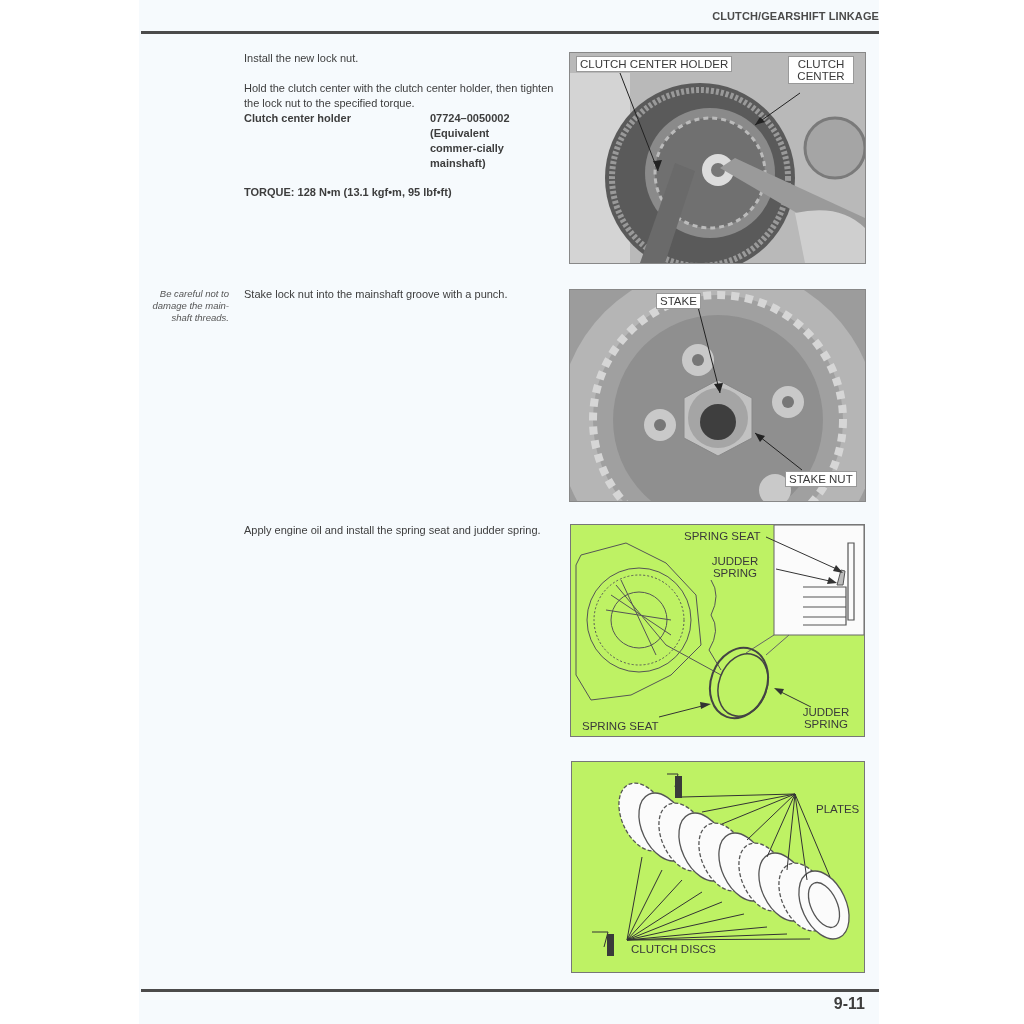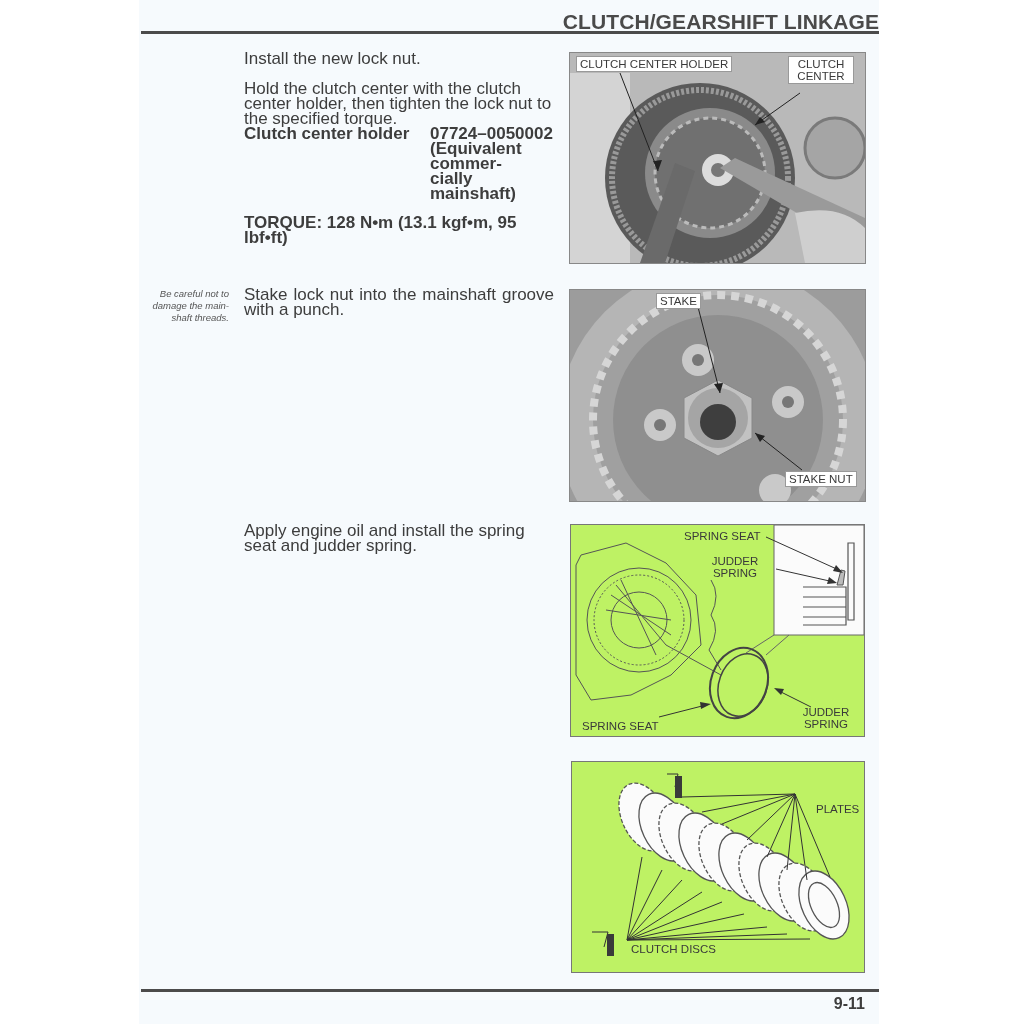--- a/index.html
+++ b/index.html
@@ -8,30 +8,30 @@
       background: #ffffff;
       font-family: "Liberation Sans", sans-serif;
       color: #3a3a3a;
     }
     .page {
       position: absolute; left: 139px; top: 0; width: 740px; height: 1024px;
       background: #f6fafd;
     }
     .header-title {
       position: absolute; right: 0; top: 10px;
-      font-weight: bold; font-size: 21px; color: #4a4a4a; letter-spacing: 0.1px;
+      font-weight: bold; font-size: 11px; color: #4a4a4a; letter-spacing: 0.1px;
     }
     .rule { position: absolute; left: 2px; right: 0; height: 3px; background: #4b4b4b; }
     .rule.top { top: 31px; }
     .rule.bottom { top: 989px; }
     .page-num {
       position: absolute; right: 14px; top: 995px;
       font-weight: bold; font-size: 16px; color: #3d3d3d;
     }
-    .text { position: absolute; font-size: 17px; line-height: 15px; color: #3d3d3d; }
+    .text { position: absolute; font-size: 11px; line-height: 15px; color: #3d3d3d; }
     .text p { margin: 0; }
     .bold { font-weight: bold; }
     .side-note {
       position: absolute; left: 0; width: 90px; text-align: right;
       font-style: italic; font-size: 9.5px; line-height: 12px; color: #555;
     }
     .tool-grid { display: grid; grid-template-columns: 186px 130px; }
     .figure {
       position: absolute; background: #cfcfcf; overflow: hidden;
       border: 1px solid #888;

